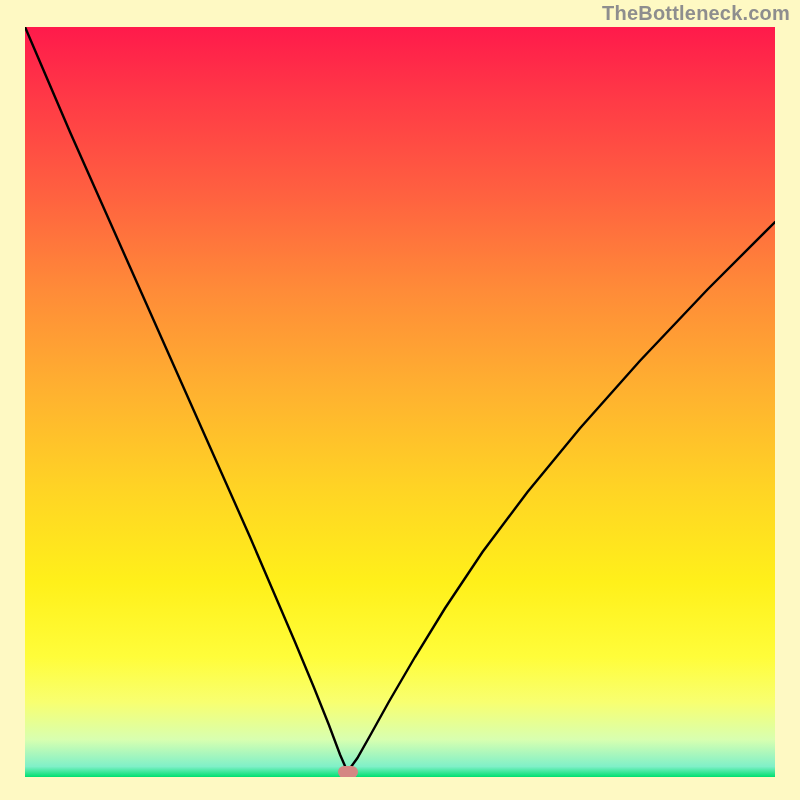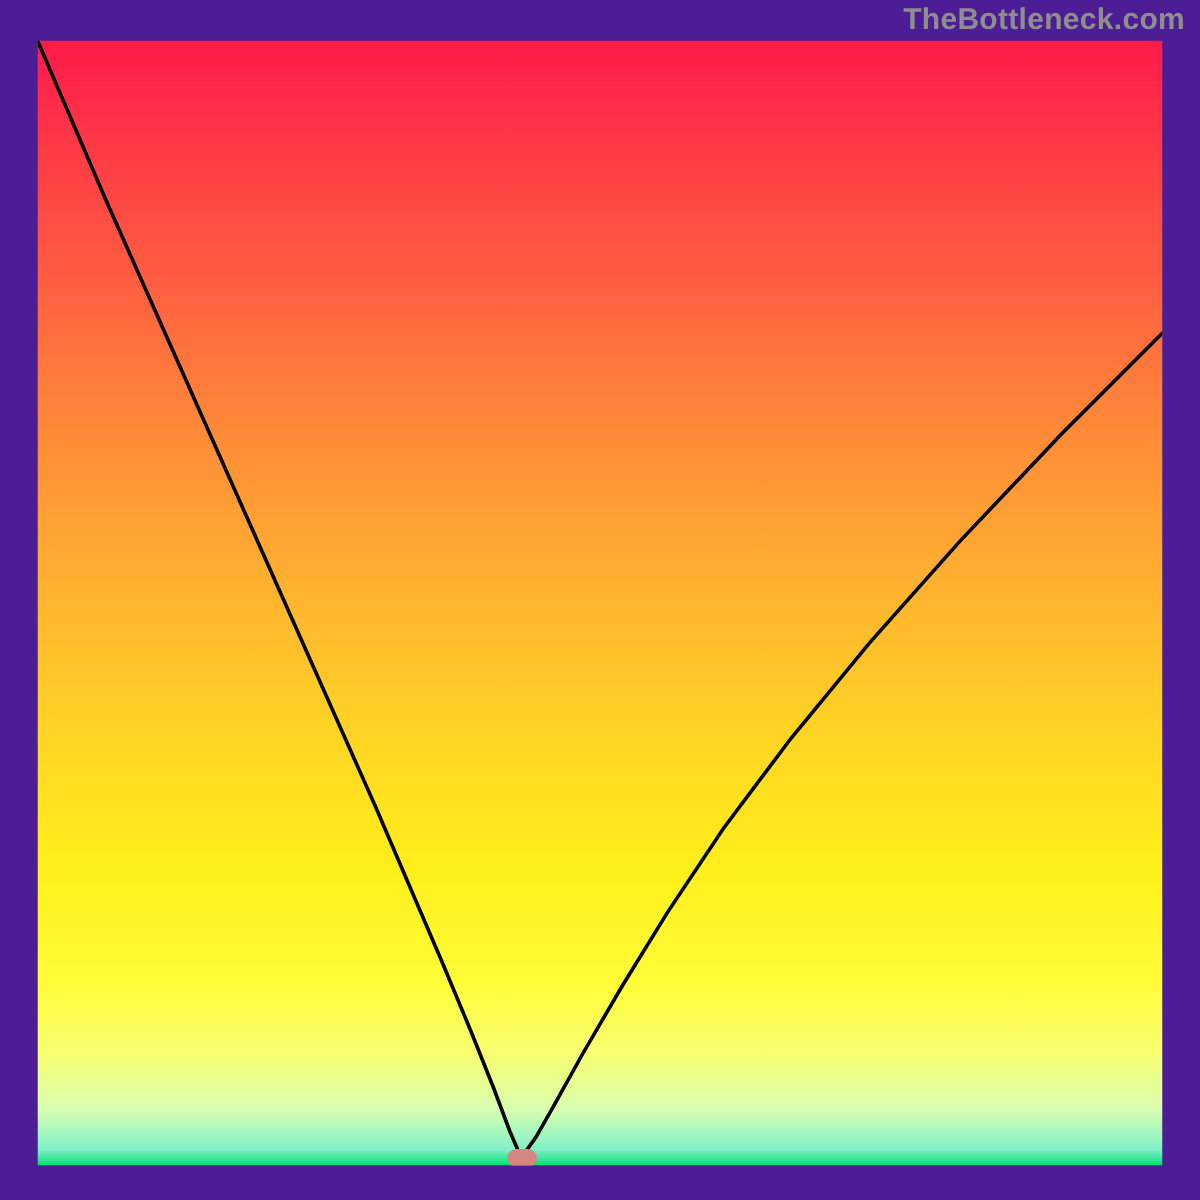--- a/index.html
+++ b/index.html
@@ -8,21 +8,21 @@
     width: 800px;
     height: 800px;
     background: #000;
     overflow: hidden;
     font-family: Arial, Helvetica, sans-serif;
   }
   .stage {
     position: relative;
     width: 800px;
     height: 800px;
-    background: #4c1d95;
+    background: #fef9c3;
   }
   .plot-area {
     position: absolute;
     left: 25px;
     top: 27px;
     width: 750px;
     height: 750px;
     overflow: hidden;
   }
   .gradient {

